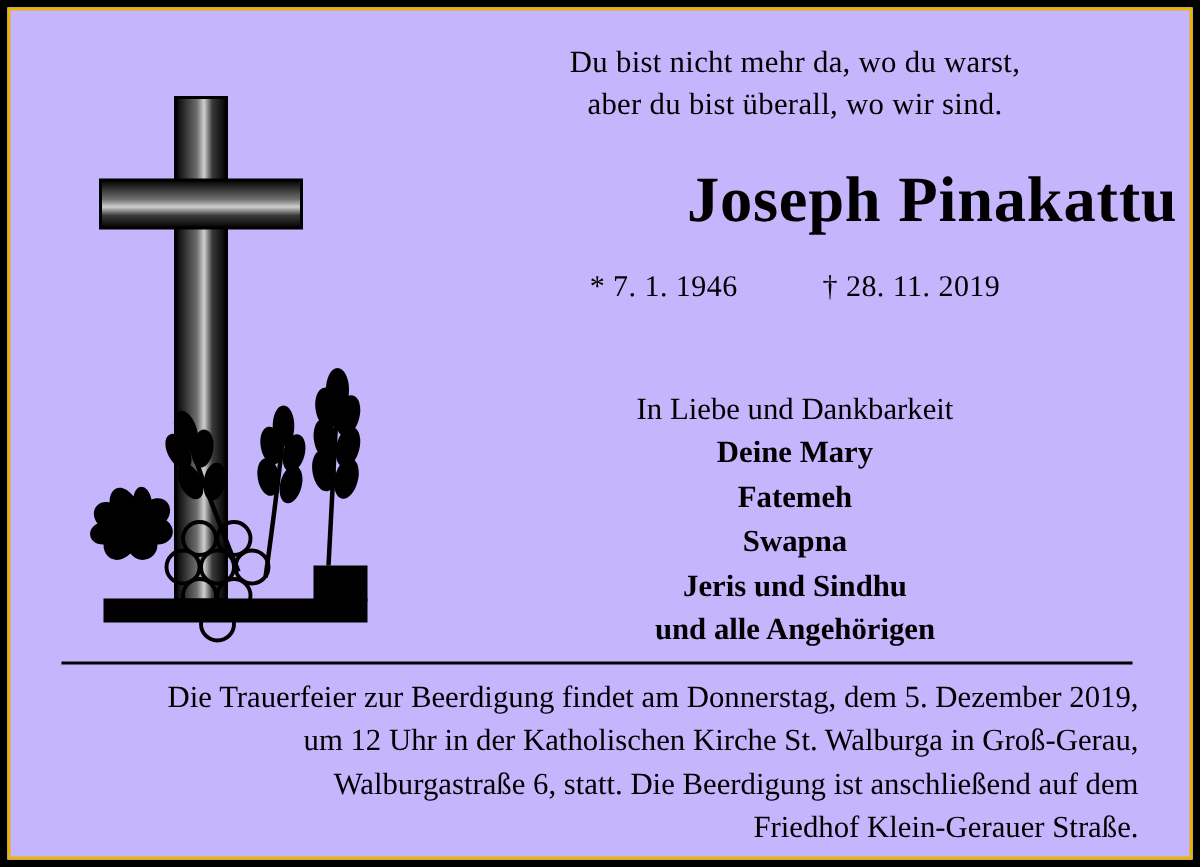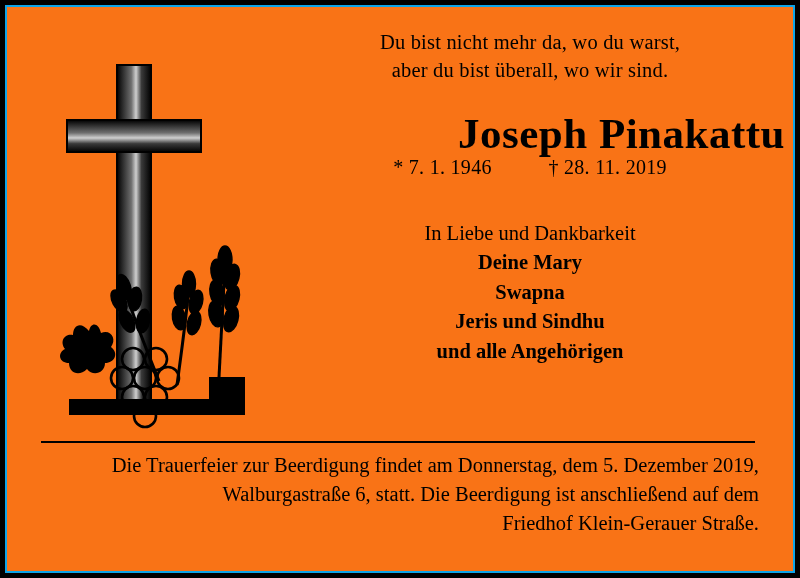--- a/index.html
+++ b/index.html
@@ -21,22 +21,22 @@
     box-sizing: border-box;
     background: #ffffff;
     border: 5px solid #000000;
     padding: 0;
   }
   .inner {
     position: relative;
     width: 100%;
     height: 100%;
     box-sizing: border-box;
-    border: 2px solid #0ea5e9;
-    background: #f97316;
+    border: 2px solid #eab308;
+    background: #c4b5fd;
   }
 
   
   .upper {
     position: absolute;
     left: 0;
     top: 0;
     width: 100%;
     height: 432px;
   }
@@ -68,31 +68,31 @@
     margin-top: 26px;
     font-size: 43px;
     font-weight: bold;
     letter-spacing: 0.5px;
     line-height: 1.05;
     white-space: nowrap;
     text-align: right;
   }
 
   .dates {
-    margin-top: 0;
+    margin-top: 24px;
     font-size: 20px;
     letter-spacing: 0.3px;
   }
   .dates .sep {
     display: inline-block;
     width: 46px;
   }
 
   .dedication {
-    margin-top: 40px;
+    margin-top: 56px;
     font-size: 20.5px;
     line-height: 1.44;
   }
   .dedication .lead {
     font-weight: normal;
   }
   .dedication .bold {
     font-weight: bold;
   }
 
@@ -214,30 +214,32 @@
 
         <div class="dates">
           <span>* 7. 1. 1946</span>
           <span class="sep"></span>
           <span>† 28. 11. 2019</span>
         </div>
 
         <div class="dedication">
           <div class="lead">In Liebe und Dankbarkeit</div>
           <div class="bold">Deine Mary</div>
+          <div class="bold">Fatemeh</div>
           <div class="bold">Swapna</div>
           <div class="bold">Jeris und Sindhu</div>
           <div class="bold">und alle Angehörigen</div>
         </div>
 
       </div>
     </div>
 
     <div class="divider"></div>
 
     <div class="footer">
       <div>Die Trauerfeier zur Beerdigung findet am Donnerstag, dem 5. Dezember 2019,</div>
+      <div>um 12 Uhr in der Katholischen Kirche St. Walburga in Groß-Gerau,</div>
       <div>Walburgastraße 6, statt. Die Beerdigung ist anschließend auf dem</div>
       <div>Friedhof Klein-Gerauer Straße.</div>
     </div>
 
   </div>
 </div>
 
 </body></html>

